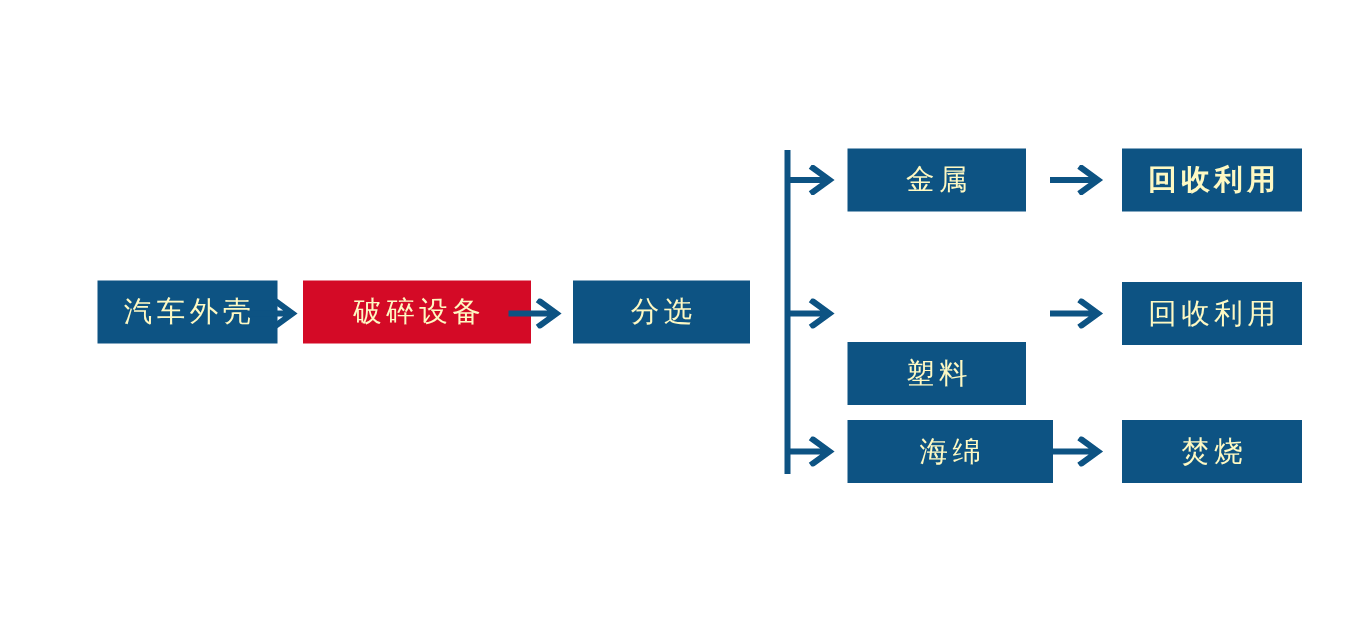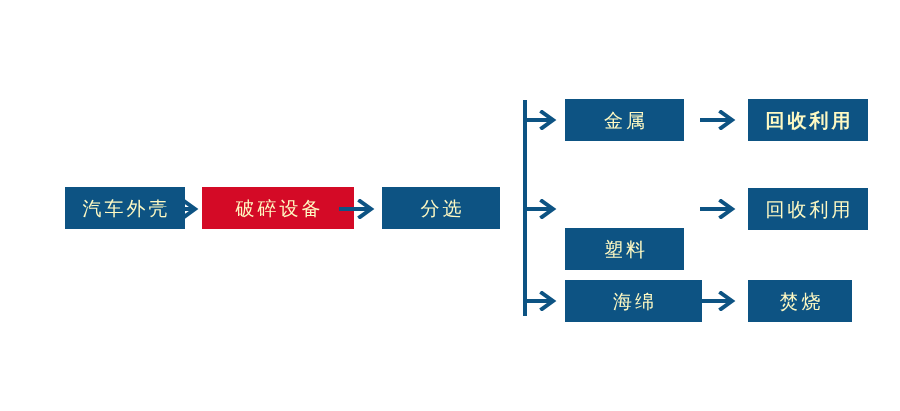--- a/index.html
+++ b/index.html
@@ -95,15 +95,15 @@
   <svg class="arrow" style="left:525px; top:291px;" width="36" height="20" viewBox="0 0 36 20">
     <path d="M0 10 H26 M17 2 L28 10 L17 18" fill="none" stroke="#0d5383" stroke-width="4" stroke-linecap="square" stroke-linejoin="miter"></path>
   </svg>
 
   <div class="node blue" style="left:565px; top:280px; width:137px; height:42px;">海绵</div>
 
   <svg class="arrow" style="left:700px; top:291px;" width="40" height="20" viewBox="0 0 40 20">
     <path d="M0 10 H30 M21 2 L32 10 L21 18" fill="none" stroke="#0d5383" stroke-width="4" stroke-linecap="square" stroke-linejoin="miter"></path>
   </svg>
 
-  <div class="node blue" style="left:748px; top:280px; width:104px; height:42px;">焚烧</div>
+  <div class="node blue" style="left:748px; top:280px; width:120px; height:42px;">焚烧</div>
 
 </div>
 
 </body></html>

